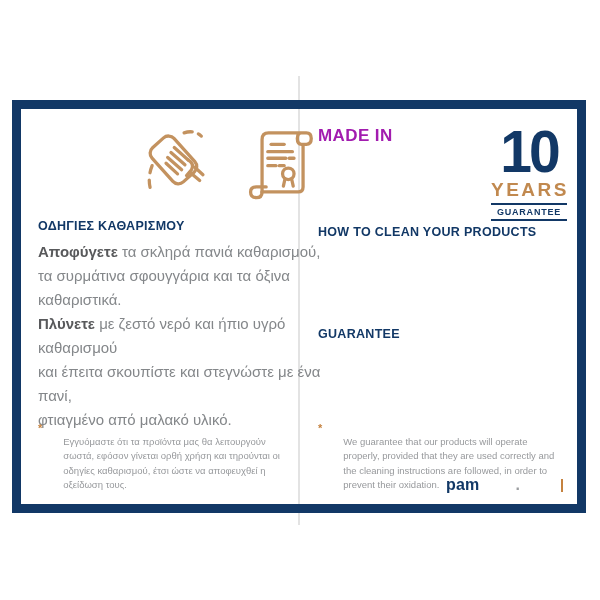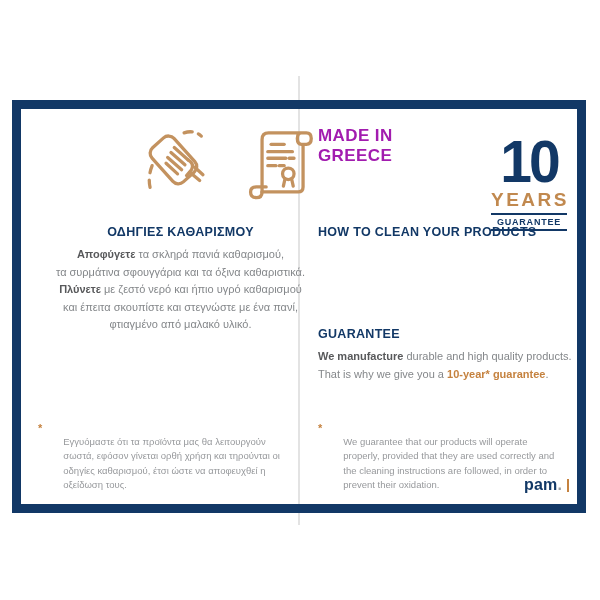--- a/index.html
+++ b/index.html
@@ -18,63 +18,63 @@
   }
   
   .icons{position:absolute;left:118px;top:14px;display:flex;gap:14px;}
   .icons svg{display:block;}
   
   .made-in{
     position:absolute;left:297px;top:17px;color:#a21caf;
     font-weight:bold;font-size:17px;line-height:1.18;letter-spacing:.4px;
   }
   
-  .badge{position:absolute;right:10px;top:28px;text-align:center;width:76px;}
+  .badge{position:absolute;right:10px;top:18px;text-align:center;width:76px;}
   .badge .num{
     color:#123866;font-weight:bold;font-size:60px;line-height:.82;
     letter-spacing:-3px;transform:scaleX(.95);transform-origin:center;
   }
   .badge .years{
     color:#c1894f;font-weight:bold;font-size:19px;letter-spacing:2.5px;
     margin-top:3px;
     text-align:right;
   }
   .badge .guar{
     color:#123866;font-weight:bold;font-size:9px;letter-spacing:.8px;
     border-top:2px solid #123866;border-bottom:2px solid #123866;
     padding:2px 0;margin-top:2px;
   }
   
   .sec{position:absolute;}
-  .sec.l1{left:17px;top:116px;width:285px;text-align:center;}
+  .sec.l1{left:17px;top:110px;width:285px;}
   .sec.l2{left:17px;top:218px;width:285px;}
   .sec.r1{left:297px;top:116px;width:259px;}
   .sec.r2{left:297px;top:218px;width:259px;}
   .sec h3{
     margin:0 0 7px 0;color:#123866;font-size:12.5px;font-weight:bold;
     letter-spacing:.3px;
   }
   .sec p{
-    margin:0;color:#84878a;font-size:11px;line-height:1.6;
+    margin:0;color:#84878a;font-size:15px;line-height:1.6;
     white-space:pre-line;
   }
   .sec p .b{font-weight:bold;color:#58595b;}
   .sec p .accent{font-weight:bold;color:#c5823f;}
   
   .footnote{position:absolute;display:flex;gap:8px;}
   .footnote.fl{left:17px;top:313px;width:272px;}
   .footnote.fr{left:297px;top:313px;width:252px;}
   .footnote .star{color:#c5823f;font-weight:bold;font-size:11px;line-height:1.2;}
   .footnote p{
     margin:13px;color:#97999c;font-size:9.5px;line-height:1.5;
   }
   
   .pam{
-    position:absolute;right:8px;bottom:10px;display:flex;align-items:flex-start;
-    font-size:16px;font-weight:bold;
+    position:absolute;right:14px;bottom:10px;display:flex;align-items:flex-start;
+    font-size:16px;font-weight:bold;gap:36px;
   }
   .pam .word{color:#123866;letter-spacing:.2px;}
   .pam .dot{color:#9b9da0;}
   .pam .bar{
     display:inline-block;width:2px;height:13px;background:#c5823f;
     margin-left:5px;align-self:center;
   }
 </style>
 </head>
 <body>
@@ -111,21 +111,20 @@
           <path d="M40 52 h10 M54 52 h6"></path>
           <circle cx="65" cy="62" r="7"></circle>
           <path d="M61 68 l-2 9 M69 68 l2 9"></path>
         </g>
       </svg>
     </span>
   </div>
 
   <div class="made-in">
     <div>MADE IN</div>
-    <div>GREECE</div>
   </div>
 
   <div class="badge">
     <div class="num">10</div>
     <div class="years">YEARS</div>
     <div class="guar">GUARANTEE</div>
   </div>
 
   <div class="sec l1">
     <h3>ΟΔΗΓΙΕΣ ΚΑΘΑΡΙΣΜΟΥ</h3>
@@ -141,22 +140,20 @@
     <span class="star">*</span>
     <p>Εγγυόμαστε ότι τα προϊόντα μας θα λειτουργούν σωστά, εφόσον γίνεται ορθή χρήση και τηρούνται οι οδηγίες καθαρισμού, έτσι ώστε να αποφευχθεί η οξείδωση τους.</p>
   </div>
 
   <div class="sec r1">
     <h3>HOW TO CLEAN YOUR PRODUCTS</h3>
   </div>
 
   <div class="sec r2">
     <h3>GUARANTEE</h3>
-    <p><span class="b">We manufacture </span><span>durable and high quality products.
-That is why we give you a </span><span class="accent">10-year* guarantee</span><span>.</span></p>
   </div>
 
   <div class="footnote fr">
     <span class="star">*</span>
     <p>We guarantee that our products will operate properly, provided that they are used correctly and the cleaning instructions are followed, in order to prevent their oxidation.</p>
   </div>
 
   <div class="pam">
     <span class="word">pam</span>
       <span class="dot">.</span>

